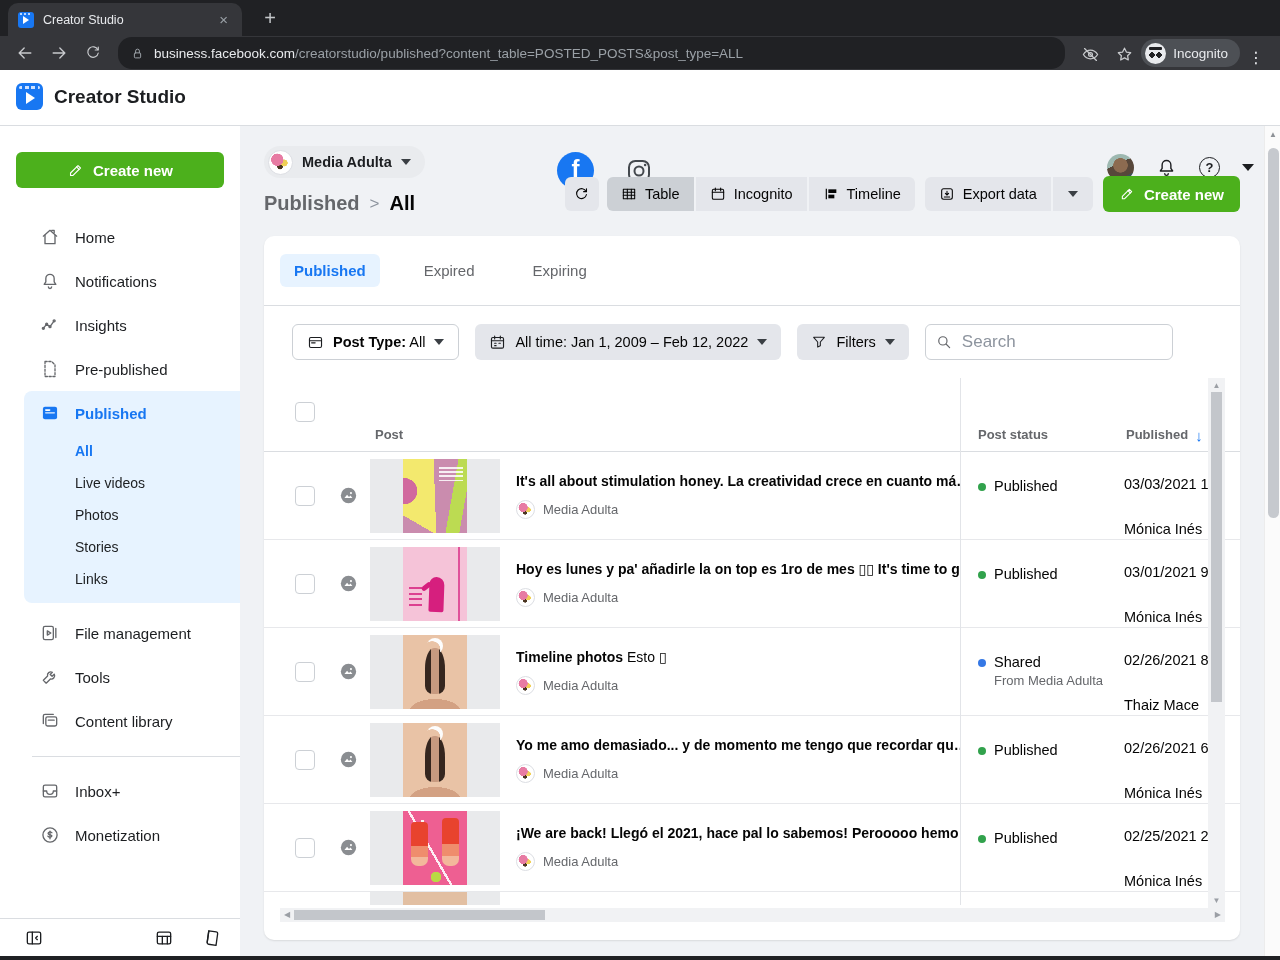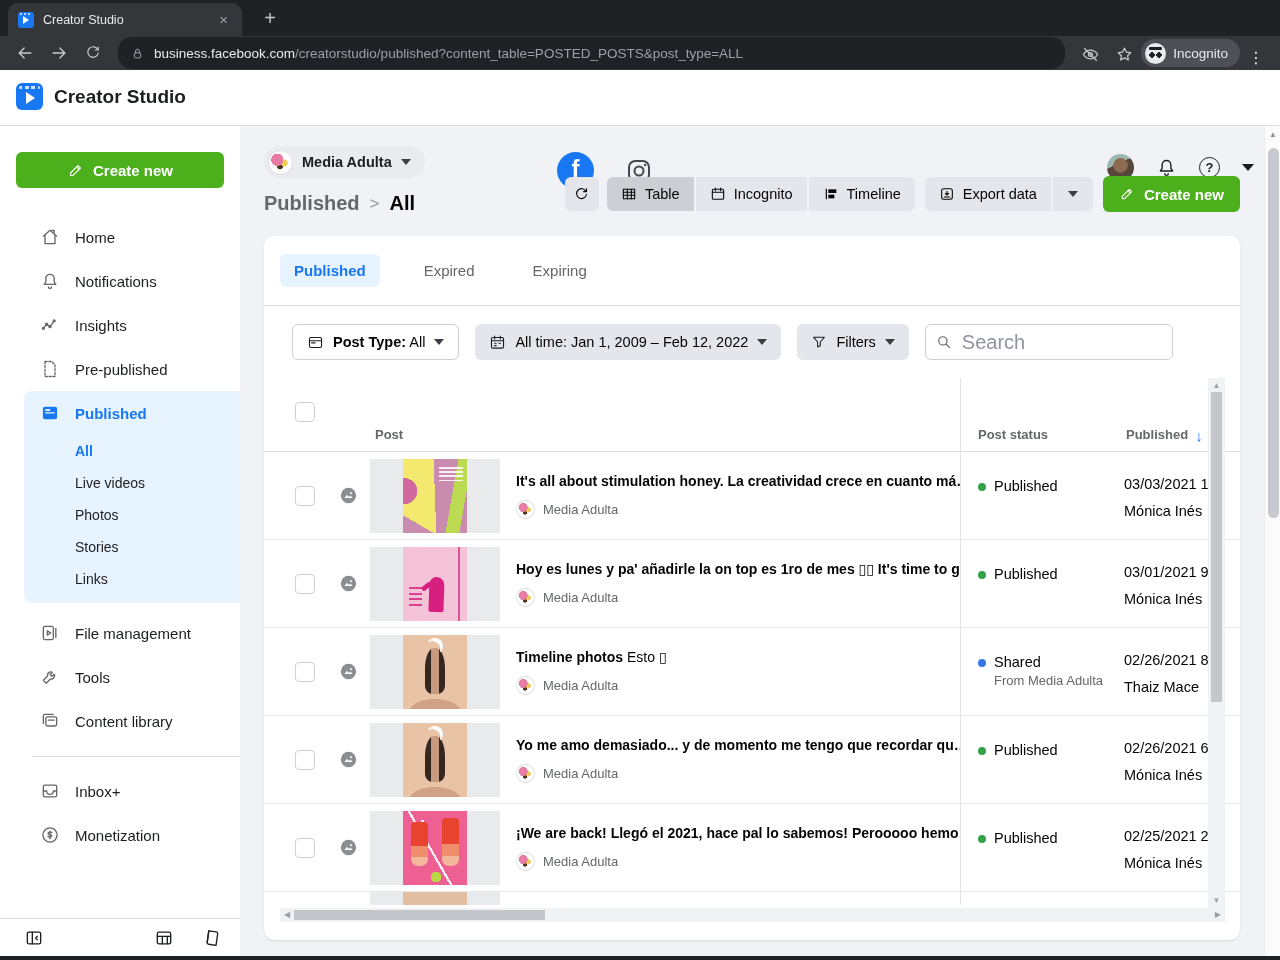--- a/index.html
+++ b/index.html
@@ -85,21 +85,21 @@
   .card { position:absolute; left:24px; top:110px; width:976px; height:704px; background:#fff; border-radius:10px; box-shadow:0 1px 2px rgba(0,0,0,.1); }
   .tabs-row { height:70px; border-bottom:1px solid #dadde1; display:flex; align-items:center; padding-left:16px; gap:30px; }
   .ptab { font-size:15px; color:#65676b; padding:8px 14px; }
   .ptab.active { background:#e7f3ff; color:#1877f2; font-weight:bold; border-radius:6px; }
   .filter-row { height:72px; display:flex; align-items:center; padding-left:28px; gap:16px; }
   .pill { height:36px; display:flex; align-items:center; gap:9px; padding:0 14px; border-radius:6px; font-size:14.5px; color:#050505; }
   .pill.outline { background:#fff; border:1px solid #ccd0d5; }
   .pill.gray { background:#e4e6eb; }
   .pill .lab-b { font-weight:bold; }
   .search-wrap { position:relative; }
-  .search-input { width:248px; height:36px; border:1px solid #ccd0d5; border-radius:6px; padding:0 10px 0 36px; font-size:20px; color:#050505; font-family:inherit; outline:none; }
+  .search-input { width:248px; height:36px; border:1px solid #ccd0d5; border-radius:6px; padding:0 10px 0 36px; font-size:17px; color:#050505; font-family:inherit; outline:none; }
   .search-input::placeholder { color:#8d949e; }
   .search-ic { position:absolute; left:10px; top:9px; color:#65676b; }
 
   
   .ttable { position:relative; }
   .thead { position:relative; height:74px; border-bottom:1px solid #dadde1; }
   .checkbox { width:20px; height:20px; border:1px solid #ccd0d5; border-radius:4px; background:#fff; display:inline-block; }
   .thead .checkbox { position:absolute; left:31px; top:24px; }
   .th-label { font-size:13px; font-weight:bold; color:#65676b; }
   .h-post { position:absolute; left:111px; bottom:9px; }
@@ -114,21 +114,21 @@
   .thumb-box { width:130px; height:74px; background:#e9eaec; position:relative; overflow:hidden; }
   .art { position:absolute; left:50%; transform:translateX(-50%); top:0; bottom:0; width:64px; }
   .c-title { width:444px; display:flex; flex-direction:column; justify-content:center; gap:11px; overflow:hidden; }
   .t-line { font-size:14px; color:#050505; white-space:nowrap; overflow:hidden; }
   .t-bold { font-weight:bold; }
   .t-author { display:flex; align-items:center; gap:8px; font-size:13px; color:#65676b; }
   .mini-avatar { width:19px; height:19px; border-radius:50%; border:1px solid #dcdee3; background:radial-gradient(circle at 36% 38%,#e77ba3 0 29%,transparent 31%),radial-gradient(circle at 66% 52%,#f0cf56 0 17%,transparent 19%),radial-gradient(circle at 48% 68%,#4a3420 0 13%,transparent 15%),#fff; }
   .c-status { width:164px; padding:26px 0 0 18px; display:flex; gap:8px; align-items:flex-start; font-size:14.5px; color:#050505; }
   .dot { width:8px; height:8px; border-radius:50%; margin-top:5px; flex:0 0 8px; }
   .status-sub { font-size:13px; color:#65676b; margin-top:3px; }
-  .c-pub { width:110px; padding-top:24px; font-size:14.5px; color:#050505; display:flex; flex-direction:column; gap:11px; white-space:nowrap; overflow:hidden; }
+  .c-pub { width:110px; padding-top:24px; font-size:14.5px; color:#050505; display:flex; flex-direction:column; gap:29px; white-space:nowrap; overflow:hidden; }
   .trow.partial { height:13px; overflow:hidden; border-bottom:none; }
   .vline { position:absolute; left:696px; top:142px; height:527px; border-left:1px solid #e2e4e8; }
   .vscroll { position:absolute; left:944px; top:142px; width:17px; height:530px; background:#f1f2f4; }
   .vscroll .arr { position:absolute; left:0; width:17px; text-align:center; color:#9b9fa5; font-size:8px; }
   .vscroll .arr.up { top:3px; } .vscroll .arr.down { bottom:3px; }
   .vthumb { position:absolute; left:3px; top:14px; width:11px; height:310px; background:#c3c6cb; }
   .hscroll { position:absolute; left:16px; top:672px; width:945px; height:14px; background:#f1f2f4; }
   .hscroll .arr { position:absolute; top:2px; color:#9b9fa5; font-size:8px; }
   .hscroll .arr.left { left:4px; } .hscroll .arr.right { right:4px; }
   .hthumb { position:absolute; left:14px; top:2px; width:251px; height:10px; background:#c3c6cb; }

